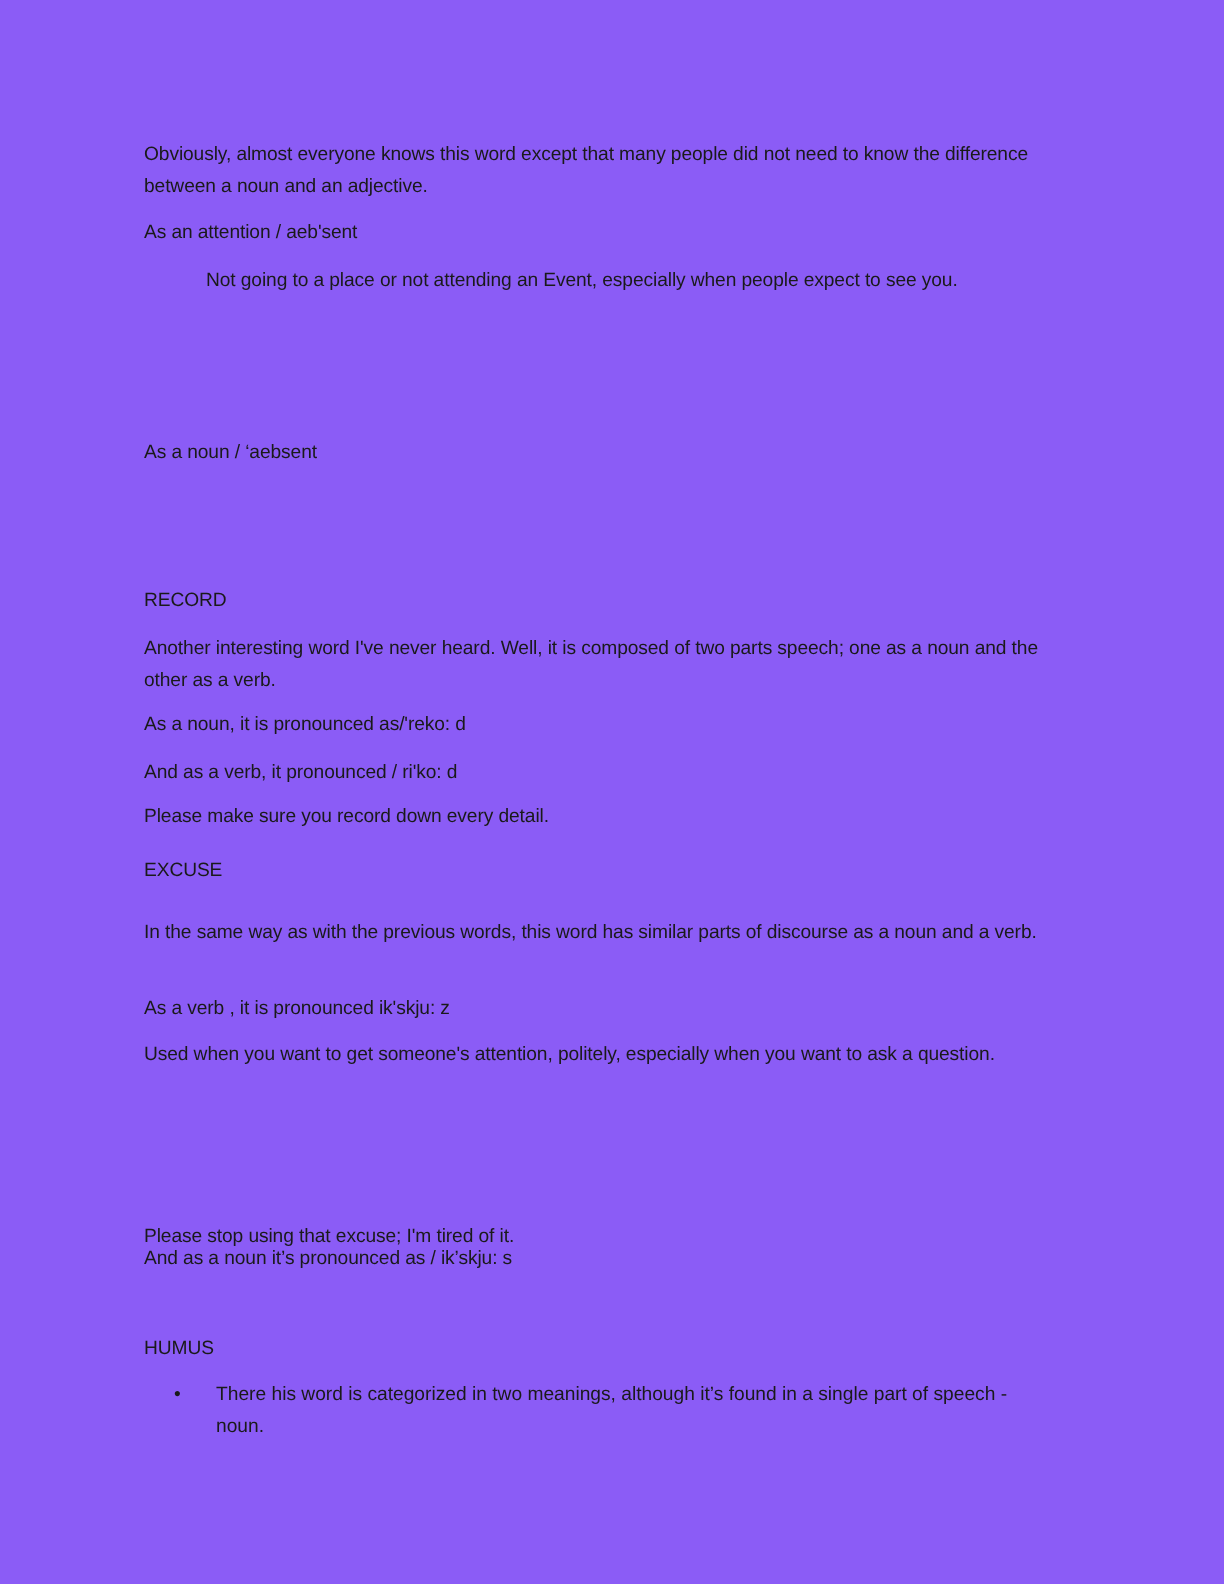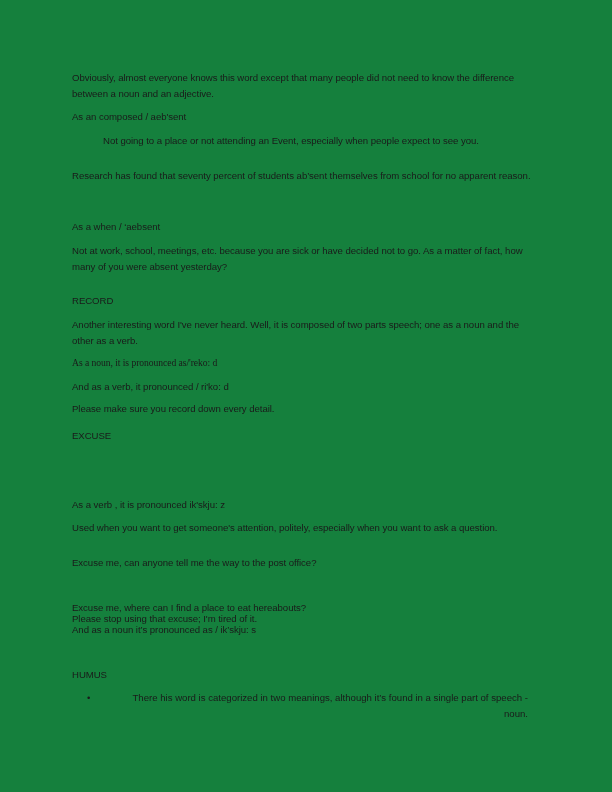--- a/index.html
+++ b/index.html
@@ -13,21 +13,21 @@
       position: relative;
       overflow: hidden;
       font-family: "Liberation Sans", "DejaVu Sans", sans-serif;
       color: #1a1a1a;
     }
     .page {
       position: absolute;
       left: 0; top: 0;
       width: 612px;
       height: 792px;
-      background: #15803d;
+      background: #8b5cf6;
     }
     .line {
       position: absolute;
       left: 72px;
       font-size: 9.6px;
       line-height: 15.5px;
       white-space: nowrap;
       letter-spacing: -0.05px;
     }
     .para {
@@ -49,60 +49,56 @@
     .bullet-dot {
       position: absolute;
       left: -3px;
       top: 0;
       font-size: 9.6px;
     }
     .bullet-text {
       position: absolute;
       left: 18px;
       width: 420px;
-      text-align: right;
     }
   </style>
 </head>
 <body>
 
 <div class="page">
 
   <div class="para" style="top:70px;">Obviously, almost everyone knows this word except that many people did not need to know the difference between a noun and an adjective.</div>
 
-  <div class="line" style="top:109px;">As an composed / aeb'sent</div>
+  <div class="line" style="top:109px;">As an attention / aeb'sent</div>
 
   <div class="line indent1" style="top:133px;">Not going to a place or not attending an Event, especially when people expect to see you.</div>
 
-  <div class="para" style="top:168px;">Research has found that seventy percent of students ab’sent themselves from school for no apparent reason.</div>
 
-  <div class="line" style="top:219px;">As a when / ‘aebsent</div>
+  <div class="line" style="top:219px;">As a noun / ‘aebsent</div>
 
-  <div class="para" style="top:243px;">Not at work, school, meetings, etc. because you are sick or have decided not to go. As a matter of fact, how many of you were absent yesterday?</div>
 
   <div class="line" style="top:293px;">RECORD</div>
 
   <div class="para" style="top:317px;">Another interesting word I've never heard. Well, it is composed of two parts speech; one as a noun and the other as a verb.</div>
 
-  <div class="line" style="top:355px;font-family:Liberation Serif, serif;">As a noun, it is pronounced as/'reko: d</div>
+  <div class="line" style="top:355px;">As a noun, it is pronounced as/'reko: d</div>
 
   <div class="line" style="top:401px;">Please make sure you record down every detail.</div>
 
   <div class="line" style="top:379px;">And as a verb, it pronounced / ri'ko: d</div>
 
   <div class="line" style="top:428px;">EXCUSE</div>
 
+  <div class="para" style="top:459px;">In the same way as with the previous words, this word has similar parts of discourse as a noun and a verb.</div>
 
   <div class="line" style="top:497px;">As a verb , it is pronounced ik'skju: z</div>
 
   <div class="line" style="top:520px;">Used when you want to get someone's attention, politely, especially when you want to ask a question.</div>
 
-  <div class="line" style="top:555px;">Excuse me, can anyone tell me the way to the post office?</div>
 
-  <div class="line" style="top:600px;">Excuse me, where can I find a place to eat hereabouts?</div>
 
   <div class="line" style="top:622px;">And as a noun it’s pronounced as / ik’skju: s</div>
 
   <div class="line" style="top:611px;">Please stop using that excuse; I'm tired of it.</div>
 
   <div class="line" style="top:667px;">HUMUS</div>
 
   <div class="bullet-item" style="top:690px;">
     <span class="bullet-dot">•</span>
     <span class="bullet-text">There his word is categorized in two meanings, although it’s found in a single part of speech - noun.</span>

